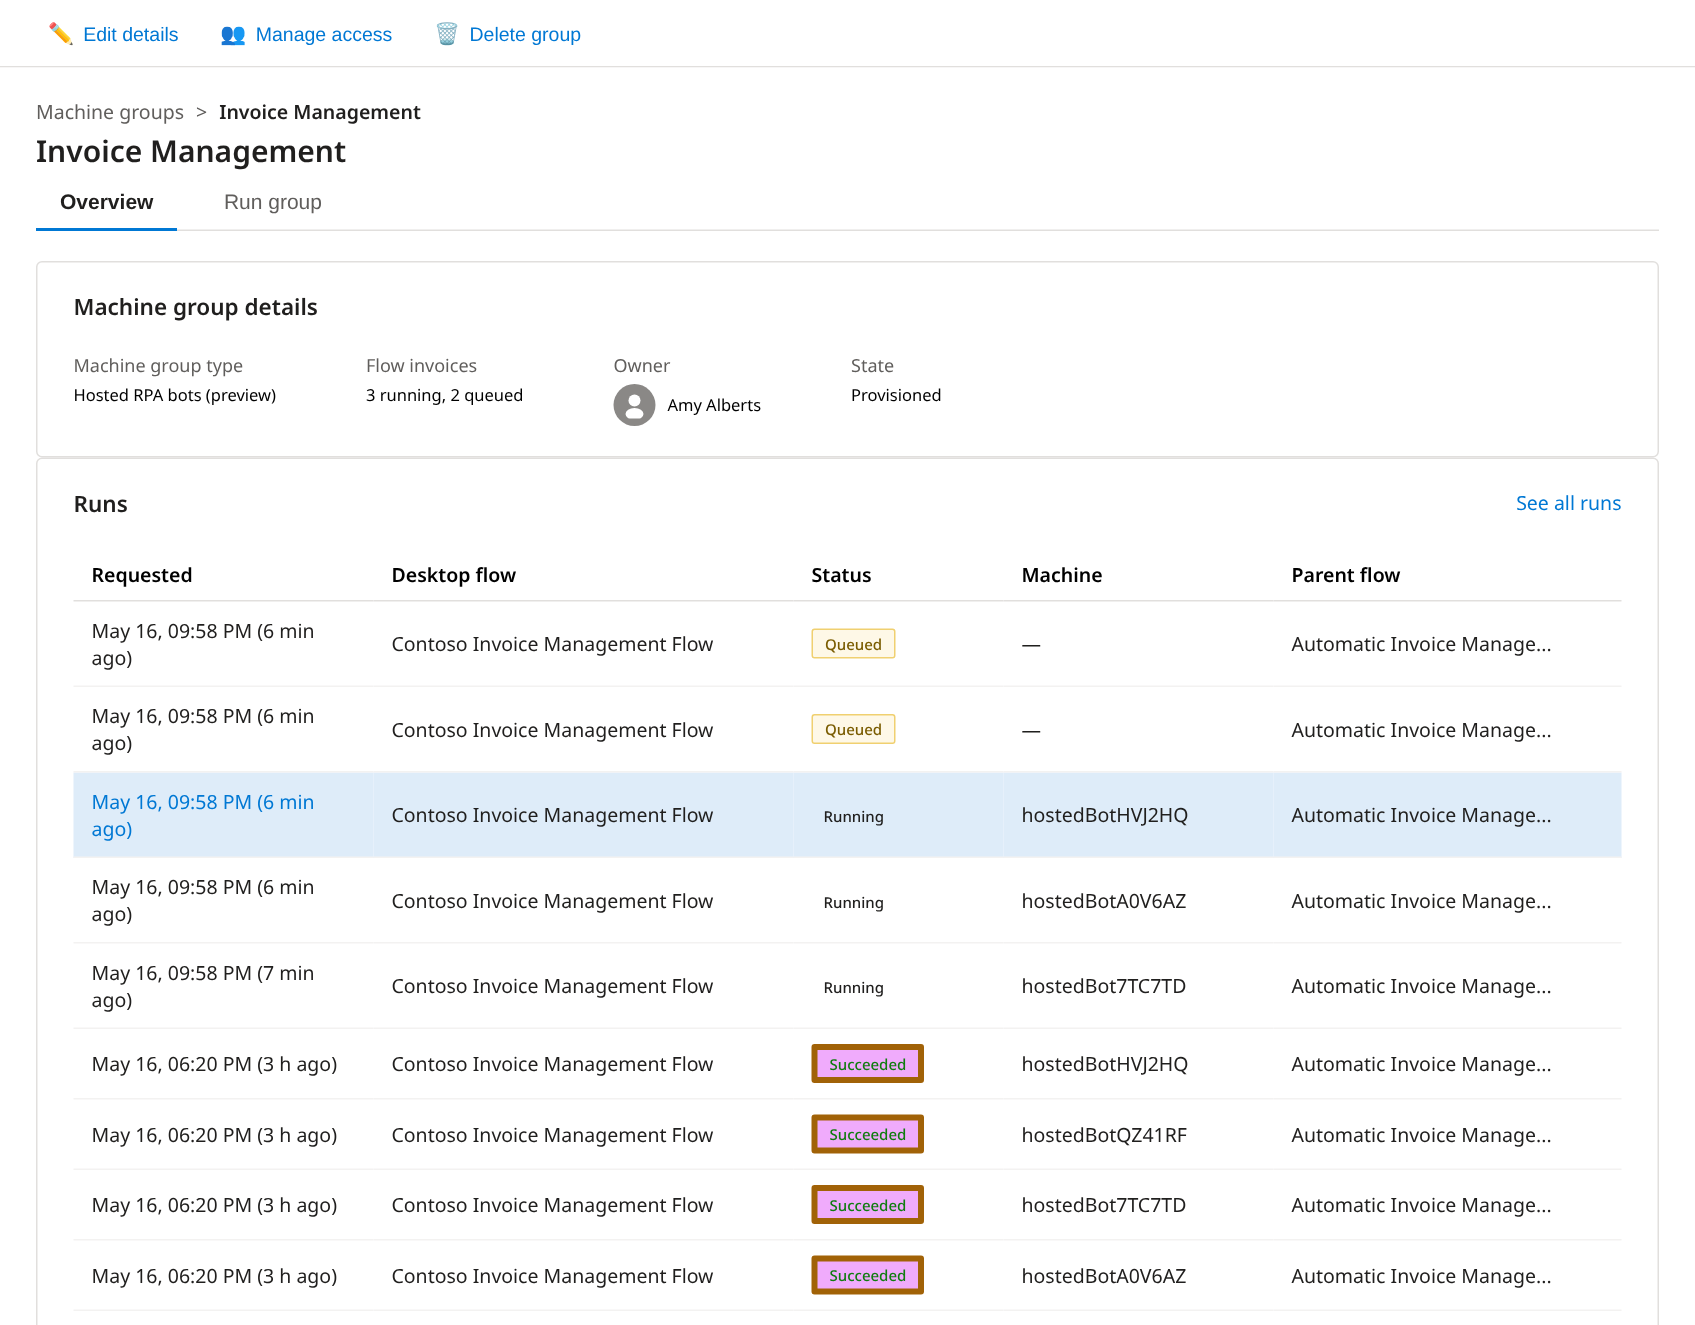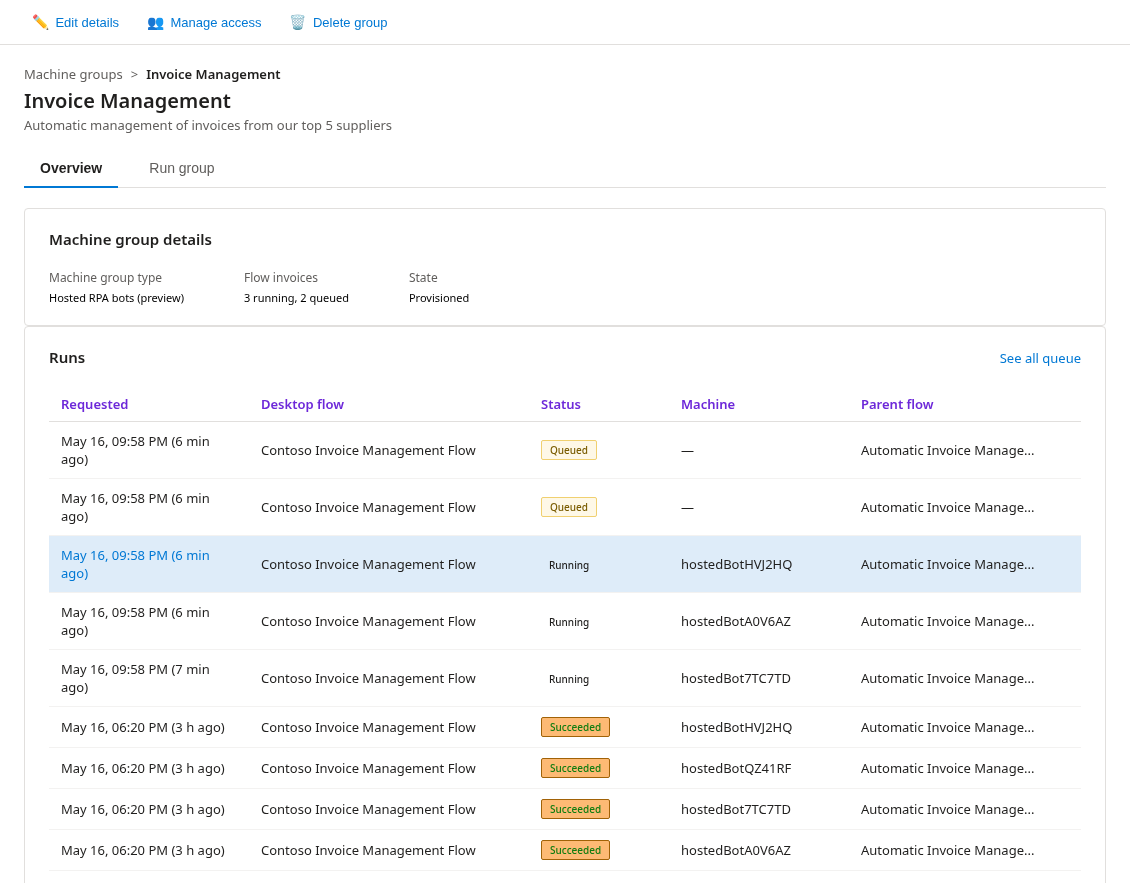--- a/index.html
+++ b/index.html
@@ -140,21 +140,21 @@
     
     .runs-card {
       background: #fff;
       border: 1px solid #e1dfdd;
       border-radius: 4px;
       padding: 20px 24px;
     }
     .runs-header {
       display: flex;
       justify-content: space-between;
-      align-items: flex-end;
+      align-items: flex-start;
       margin-bottom: 20px;
     }
     .runs-title {
       font-size: 15px;
       font-weight: 600;
     }
     .see-all-link {
       color: #0078d4;
       text-decoration: none;
       font-size: 13px;
@@ -162,21 +162,21 @@
 
     
     table {
       width: 100%;
       border-collapse: collapse;
     }
     thead th {
       text-align: left;
       font-size: 13px;
       font-weight: 600;
-      color: #6d28d9;
+      color: #000000;
       padding: 8px 12px 8px 12px;
       border-bottom: 1px solid #e1dfdd;
     }
     tbody tr {
       border-bottom: 1px solid #f3f2f1;
     }
     tbody tr.selected { background: #deecf9; }
     tbody td {
       padding: 10px 12px;
       font-size: 13px;
@@ -197,23 +197,23 @@
     }
     .status-queued {
       background: #fef8e7;
       color: #7a5c00;
       border: 1px solid #f0d070;
     }
     .status-running {
       color: #201f1e;
     }
     .status-succeeded {
-      background: #fdba74;
+      background: #f0abfc;
       color: #107c10;
-      border: 1px solid #a16207;
+      border: 4px solid #a16207;
     }
 
     
     .col-requested { width: 200px; }
     .col-desktopflow { width: 280px; }
     .col-status { width: 140px; }
     .col-machine { width: 180px; }
     .col-parentflow { width: auto; }
   </style>
 </head>
@@ -236,49 +236,60 @@
 
 <div class="main">
 
   <div class="breadcrumb">
     <a href="#">Machine groups</a>
     <span class="separator">&gt;</span>
     <span style="color:#201f1e;font-weight:600;">Invoice Management</span>
   </div>
 
   <h1 class="page-title">Invoice Management</h1>
-  <p class="page-subtitle">Automatic management of invoices from our top 5 suppliers</p>
 
   <div class="tabs">
     <button class="tab active">Overview</button>
     <button class="tab">Run group</button>
   </div>
 
   <div class="card">
     <div class="card-title">Machine group details</div>
     <div class="details-grid">
       <div class="detail-item">
         <div class="detail-label">Machine group type</div>
         <div class="detail-value">Hosted RPA bots (preview)</div>
       </div>
       <div class="detail-item">
         <div class="detail-label">Flow invoices</div>
         <div class="detail-value">3 running, 2 queued</div>
       </div>
       <div class="detail-item">
+        <div class="detail-label">Owner</div>
+        <div class="owner-container">
+          <div class="avatar">
+            <svg width="18" height="18" viewBox="0 0 18 18" fill="none">
+              <circle cx="9" cy="6" r="4" fill="white"></circle>
+              <ellipse cx="9" cy="15" rx="6" ry="4" fill="white"></ellipse>
+            </svg>
+          </div>
+          <div class="detail-value">Amy Alberts</div>
+        </div>
+      </div>
+      <div class="detail-item">
         <div class="detail-label">State</div>
         <div class="detail-value">Provisioned</div>
       </div>
     </div>
   </div>
 
   <div class="runs-card">
     <div class="runs-header">
       <span class="runs-title">Runs</span>
-      <a href="#" class="see-all-link">See all queue</a>
+      <a href="#" class="see-all-link">See all runs</a>
     </div>
 
     <table>
       <thead>
         <tr>
           <th class="col-requested">Requested</th>
           <th class="col-desktopflow">Desktop flow</th>
           <th class="col-status">Status</th>
           <th class="col-machine">Machine</th>
           <th class="col-parentflow">Parent flow</th>

